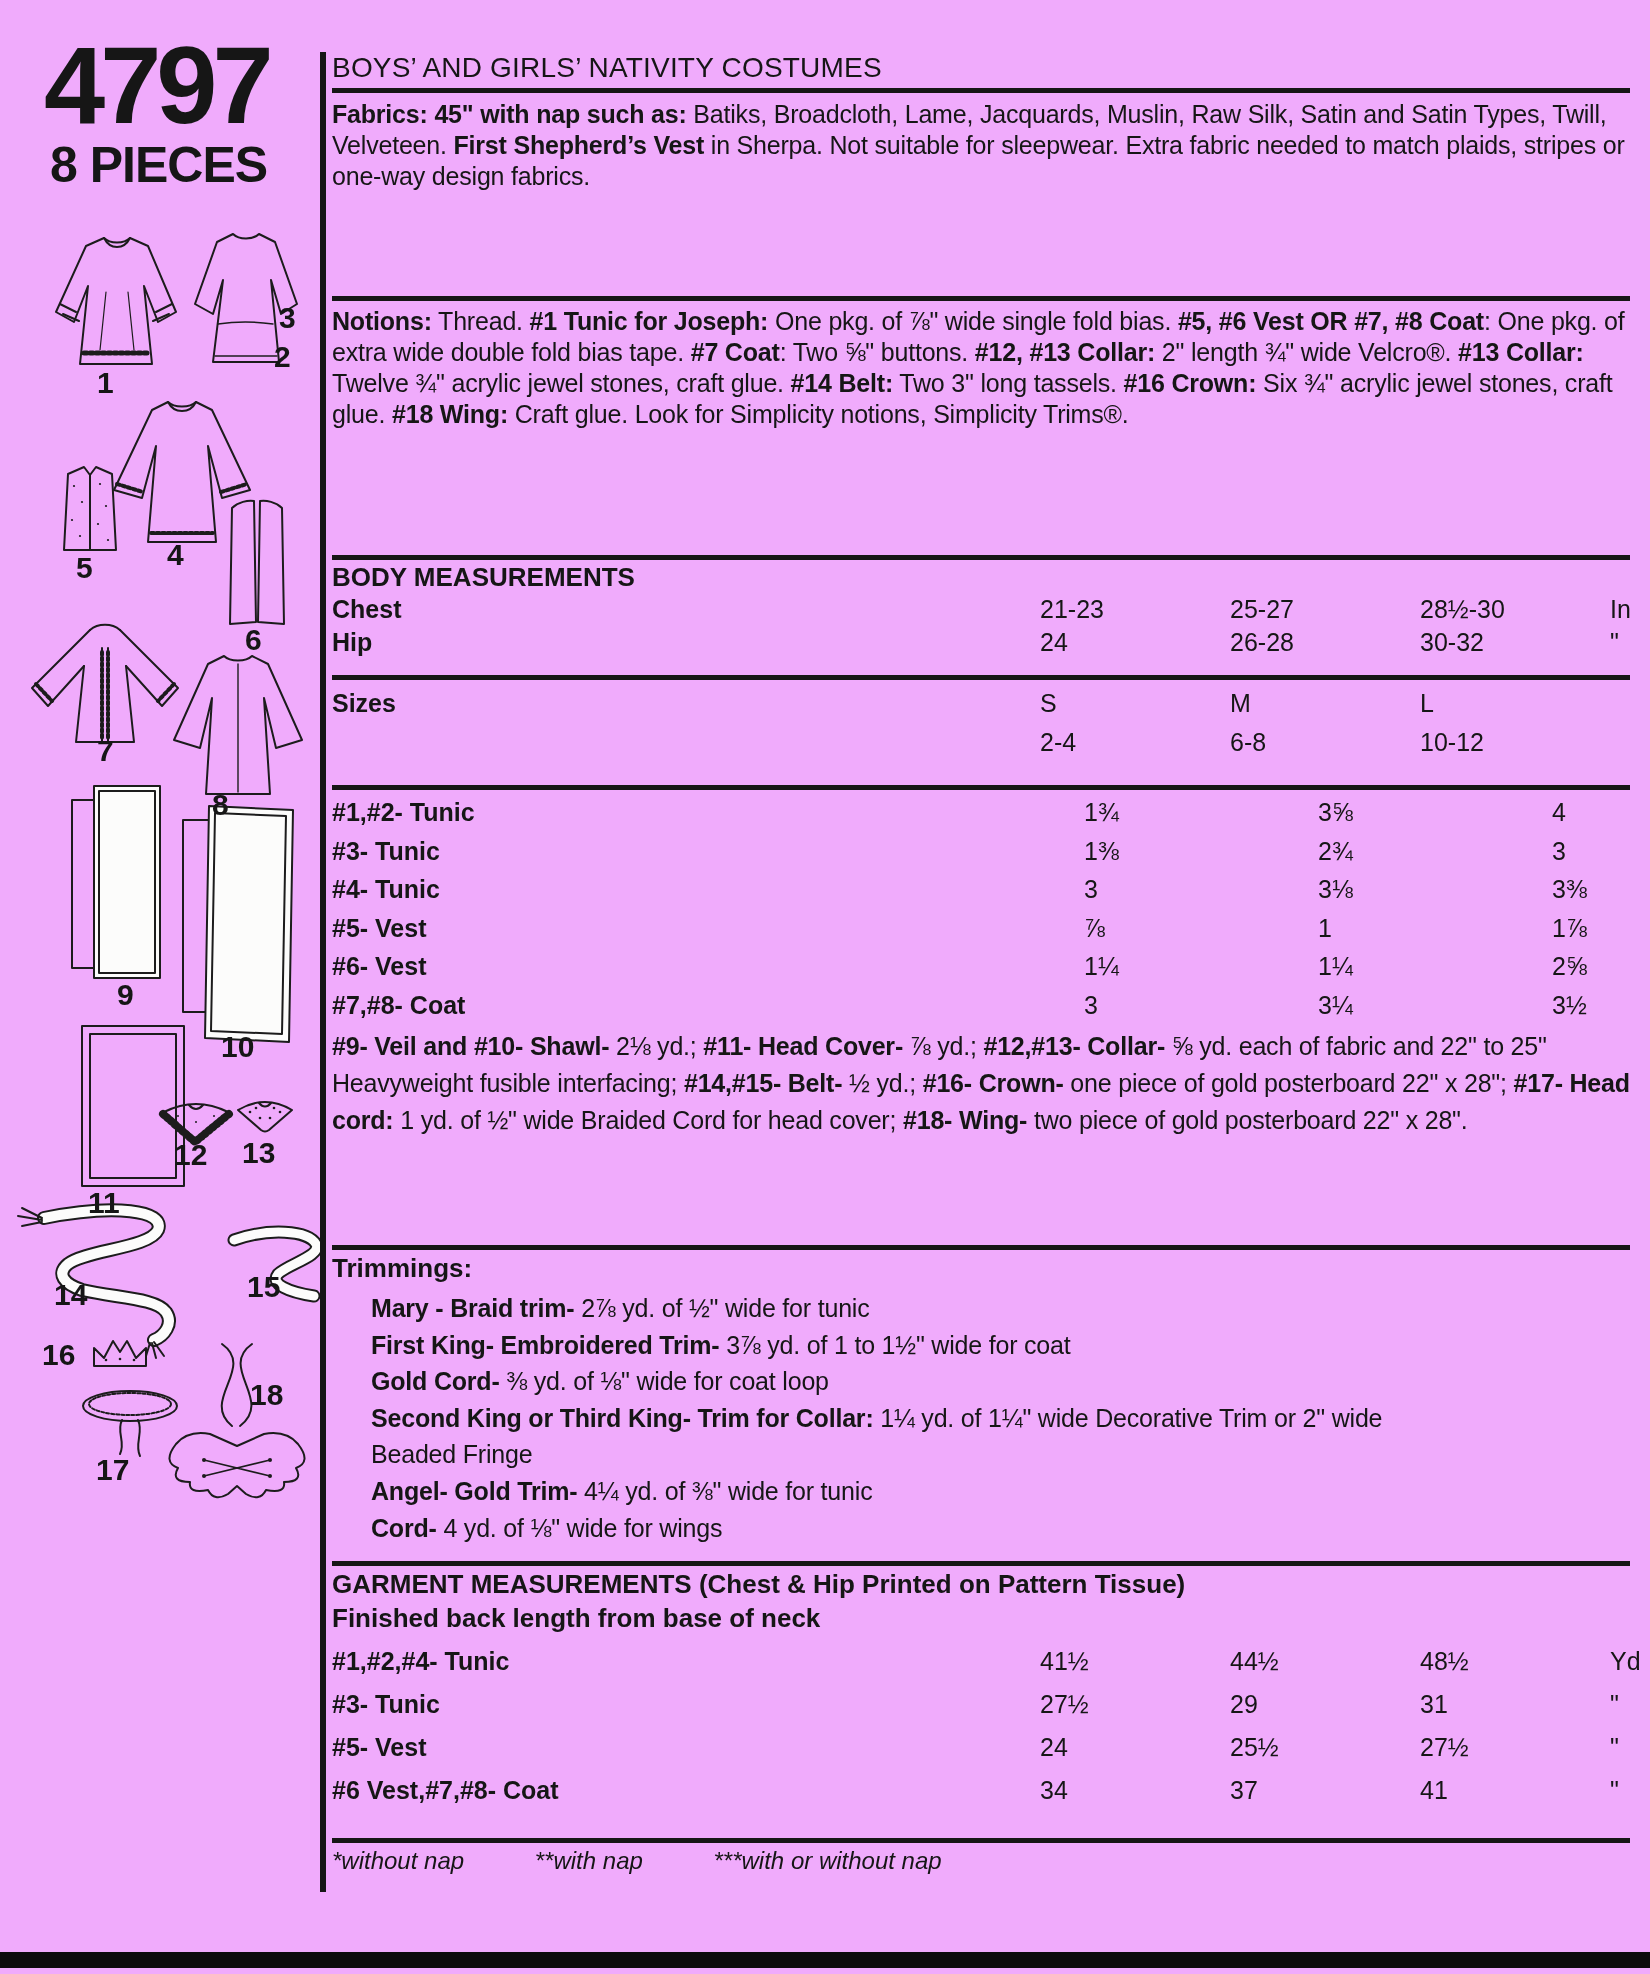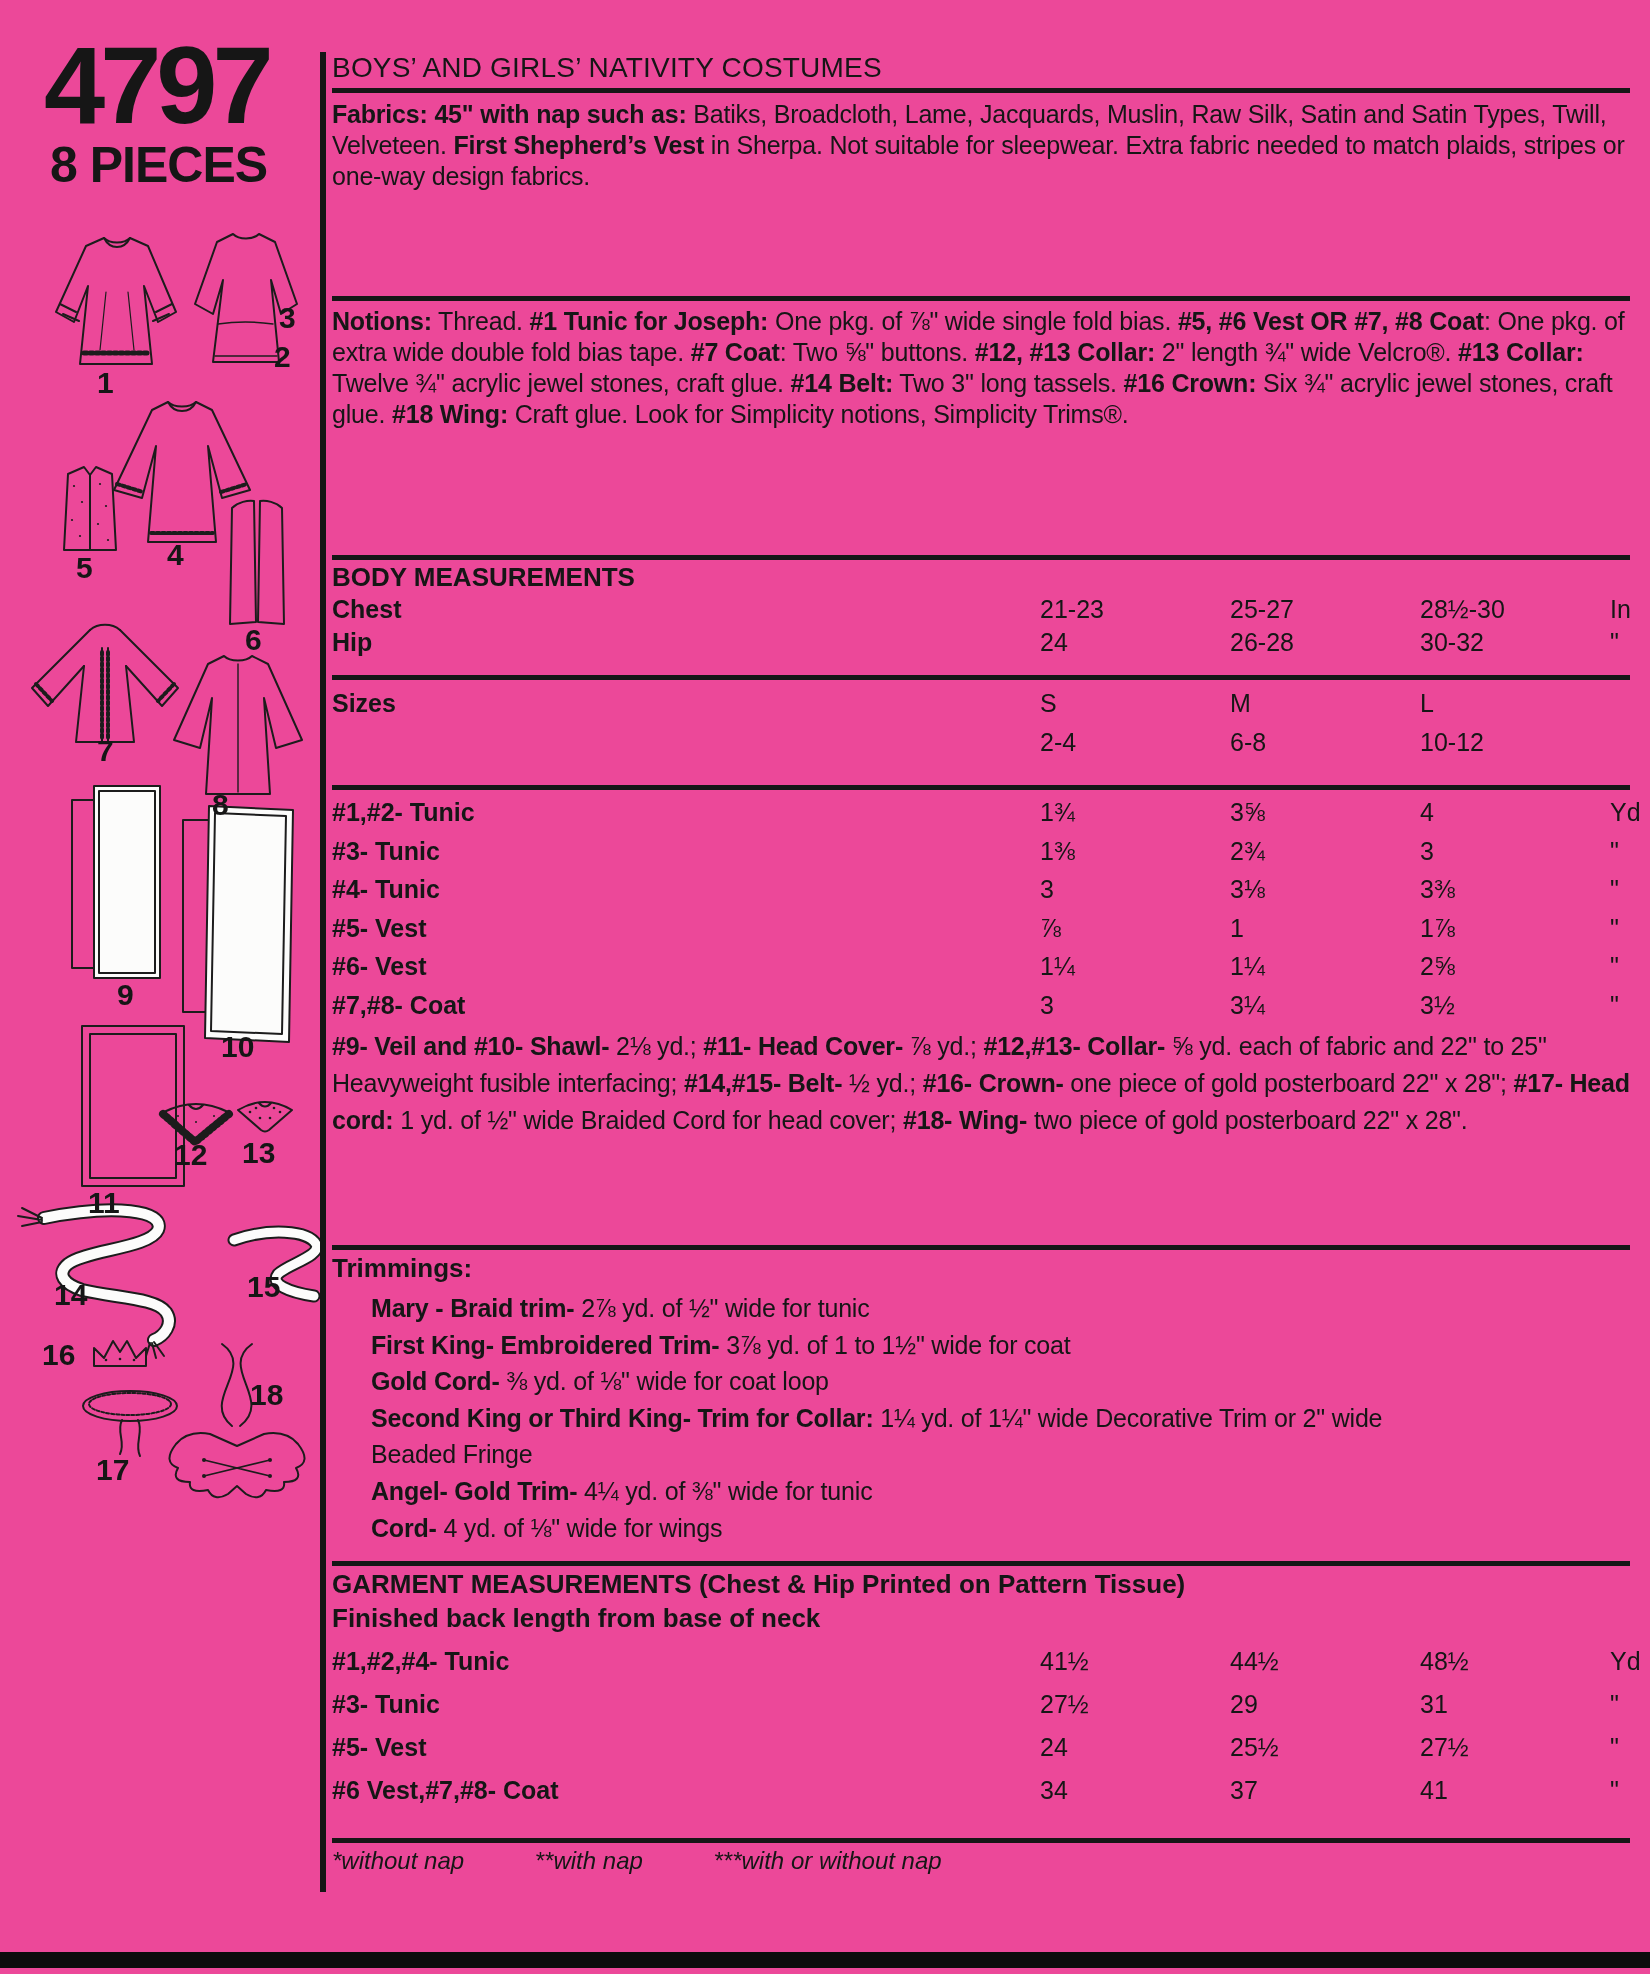--- a/index.html
+++ b/index.html
@@ -1,16 +1,16 @@
 <!DOCTYPE html>
 <html><head>
 <meta charset="utf-8">
 <style>
   html,body{margin:0;padding:0;background:#ffffff;}
-  .page{position:relative;width:1650px;height:1974px;background:#ec4899;color:#161616;
+  .page{position:relative;width:1650px;height:1974px;background:#f0abfc;color:#161616;
         font-family:"Liberation Sans","DejaVu Sans",sans-serif;overflow:hidden;}
   .b{font-weight:700;}
 
   
   .pattern-number{position:absolute;left:44px;top:30px;font-size:110px;font-weight:800;
                   letter-spacing:-5px;line-height:1;}
   .pieces{position:absolute;left:50px;top:140px;font-size:50px;font-weight:700;letter-spacing:-1px;line-height:1;text-align:right;}
   .art{position:absolute;left:0;top:0;width:330px;height:1974px;}
   .fig{position:absolute;font-size:30px;font-weight:700;line-height:1;}
 
@@ -26,21 +26,21 @@
   .h{position:absolute;left:0;font-size:26px;font-weight:700;}
 
   
   .mrow{position:absolute;left:0;width:1298px;display:grid;
         grid-template-columns:708px 190px 190px 190px 1fr;
         font-size:25px;line-height:33px;}
   .mrow .lbl{font-weight:700;}
   .mrow .unit{text-align:left;padding-right:2px;}
   .rows{position:absolute;left:0;width:1298px;}
   .rows .mrow{position:relative;}
-  .y-rows .mrow{line-height:38.5px;}
+  .y-rows .mrow{line-height:38.5px;gap:44px;}
   .g-rows .mrow{line-height:43px;}
 
   .trimlines{position:absolute;left:8px;width:1298px;font-size:25px;line-height:36.6px;letter-spacing:-0.2px;margin-left:31px;}
   .footnote{position:absolute;left:0;width:1298px;font-size:24px;}
   .footnote span{margin-right:64px;font-style:italic;}
 </style>
 </head>
 <body>
 
 <div class="page">

